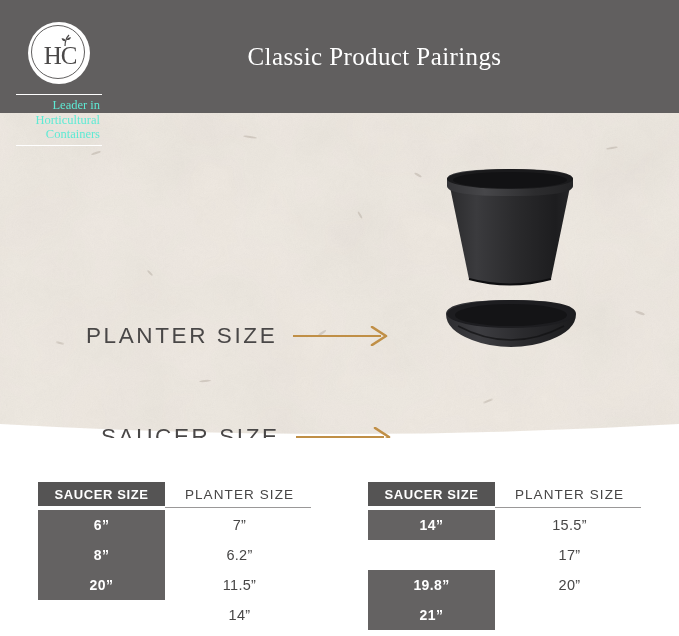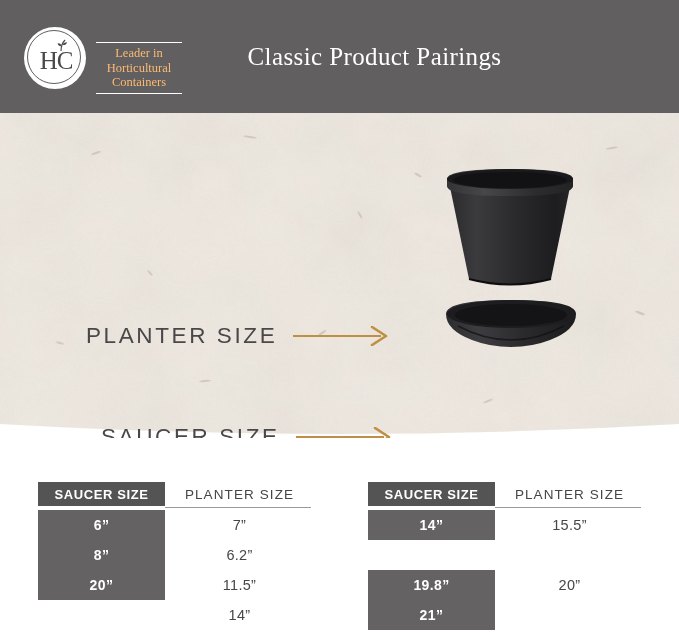--- a/index.html
+++ b/index.html
@@ -19,24 +19,25 @@
   #header-bar {
     position: absolute;
     left: 0; top: 0;
     width: 679px;
     height: 113px;
     background: #615f5f;
     z-index: 5;
   }
   #brand-lockup {
     position: absolute;
-    left: 24px; top: 22px;
+    left: 16px; top: 22px;
     display: flex;
     align-items: center;
     gap: 10px;
+    flex-direction: column;
   }
   #brand-mark {
     width: 62px; height: 62px;
     border-radius: 50%;
     background: #ffffff;
     position: relative;
     display: flex;
     align-items: center;
     justify-content: center;
   }
@@ -54,30 +55,29 @@
     letter-spacing: -1px;
     position: relative;
     top: 3px;
     left: 1px;
   }
   #brand-mark .sprout {
     position: absolute;
     left: 30px; top: 12px;
   }
   #brand-tagline {
-    color: #fdba74;
+    color: #5eead4;
     font-family: "Liberation Serif", serif;
     font-size: 12.5px;
     line-height: 14.5px;
-    text-align: center;
+    text-align: right;
     padding: 3px 2px 3px 2px;
     border-top: 1px solid #ffffff;
     border-bottom: 1px solid #ffffff;
     width: 82px;
-    margin-top: 20px;
   }
   #header-title {
     position: absolute;
     left: 0; top: 0;
     width: 679px; height: 113px;
     display: flex;
     align-items: center;
     justify-content: center;
     color: #ffffff;
     font-family: "Liberation Serif", serif;
@@ -322,17 +322,18 @@
 
 <div class="size-table" id="table-right">
   <div class="tbl-grid">
     <div class="th-saucer">SAUCER SIZE</div>
     <div class="th-planter">PLANTER SIZE</div>
     <div class="spacer-cell"></div>
     <div class="th-planter-rule"></div>
 
     <div class="td-saucer" style="grid-row:3">14”</div>
     <div class="td-planter" style="grid-row:3">15.5”</div>
+    <div class="td-planter" style="grid-row:4">17”</div>
     <div class="td-saucer" style="grid-row:5">19.8”</div>
     <div class="td-planter" style="grid-row:5">20”</div>
     <div class="td-saucer" style="grid-row:6">21”</div>
   </div>
 </div>
 
 </body></html>

